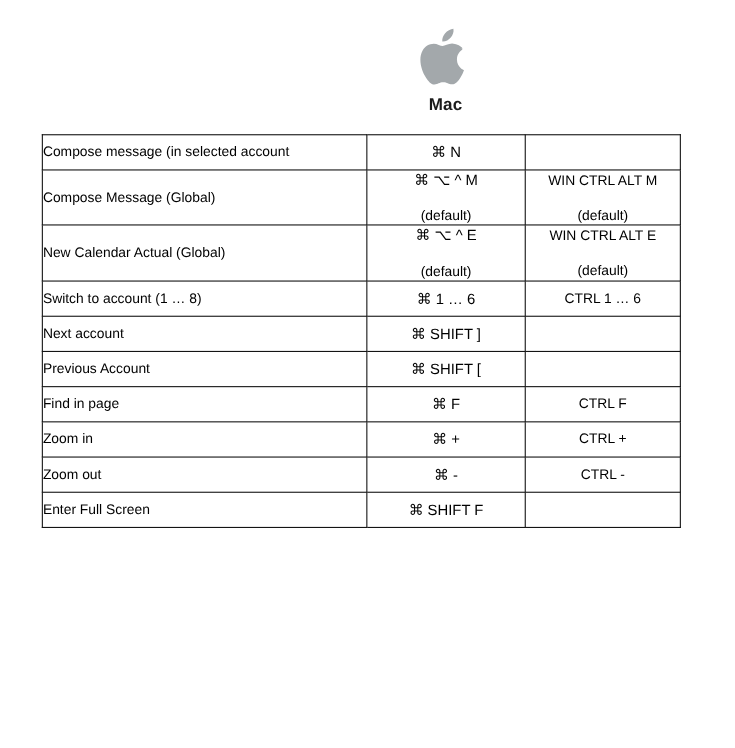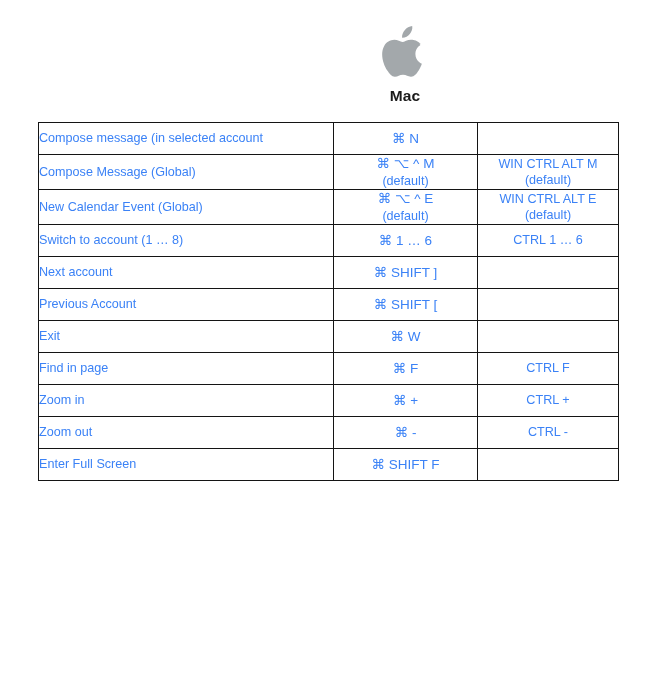--- a/index.html
+++ b/index.html
@@ -62,40 +62,40 @@
     width: 580px;
     border-collapse: collapse;
     table-layout: fixed;
     background: #ffffff;
   }
   .shortcut-table td {
     border: 1.6px solid #141414;
     padding: 0 0;
     vertical-align: middle;
     font-size: 12.6px;
-    color: #3b82f6;
+    color: #000000;
     line-height: 1.28;
   }
   .col-desc   { width: 295px; }
   .col-mac    { width: 144px; }
   .col-win    { width: 141px; }
 
   .cell-desc {
     text-align: left;
     padding: 6px 0 6px 14px;
   }
   .cell-key {
     text-align: center;
     padding: 6px 6px;
   }
   tr.row-single td { height: 31px; }
   tr.row-double td { height: 34px; }
 
   .keyline { display: block; }
-  .keyline.sub { display: block; }
+  .keyline.sub { display: block; margin-top: 16px; }
   .cmd-sym { font-size: 13.5px; }
 
   
   .apple-logo { display: block; }
   .windows-logo { display: block; }
 </style>
 </head>
 <body>
 
 <div id="page">
@@ -137,21 +137,21 @@
           <td class="cell-key">
             <span class="keyline cmd-sym">⌘ ⌥ ^ M</span>
             <span class="keyline sub">(default)</span>
           </td>
           <td class="cell-key">
             <span class="keyline">WIN CTRL ALT M</span>
             <span class="keyline sub">(default)</span>
           </td>
         </tr>
         <tr class="row-double">
-          <td class="cell-desc">New Calendar Event (Global)</td>
+          <td class="cell-desc">New Calendar Actual (Global)</td>
           <td class="cell-key">
             <span class="keyline cmd-sym">⌘ ⌥ ^ E</span>
             <span class="keyline sub">(default)</span>
           </td>
           <td class="cell-key">
             <span class="keyline">WIN CTRL ALT E</span>
             <span class="keyline sub">(default)</span>
           </td>
         </tr>
         <tr class="row-single">
@@ -169,29 +169,20 @@
             <span class="keyline cmd-sym">⌘ SHIFT ]</span>
           </td>
           <td class="cell-key">
             <span class="keyline"></span>
           </td>
         </tr>
         <tr class="row-single">
           <td class="cell-desc">Previous Account</td>
           <td class="cell-key">
             <span class="keyline cmd-sym">⌘ SHIFT [</span>
-          </td>
-          <td class="cell-key">
-            <span class="keyline"></span>
-          </td>
-        </tr>
-        <tr class="row-single">
-          <td class="cell-desc">Exit</td>
-          <td class="cell-key">
-            <span class="keyline cmd-sym">⌘ W</span>
           </td>
           <td class="cell-key">
             <span class="keyline"></span>
           </td>
         </tr>
         <tr class="row-single">
           <td class="cell-desc">Find in page</td>
           <td class="cell-key">
             <span class="keyline cmd-sym">⌘ F</span>
           </td>

